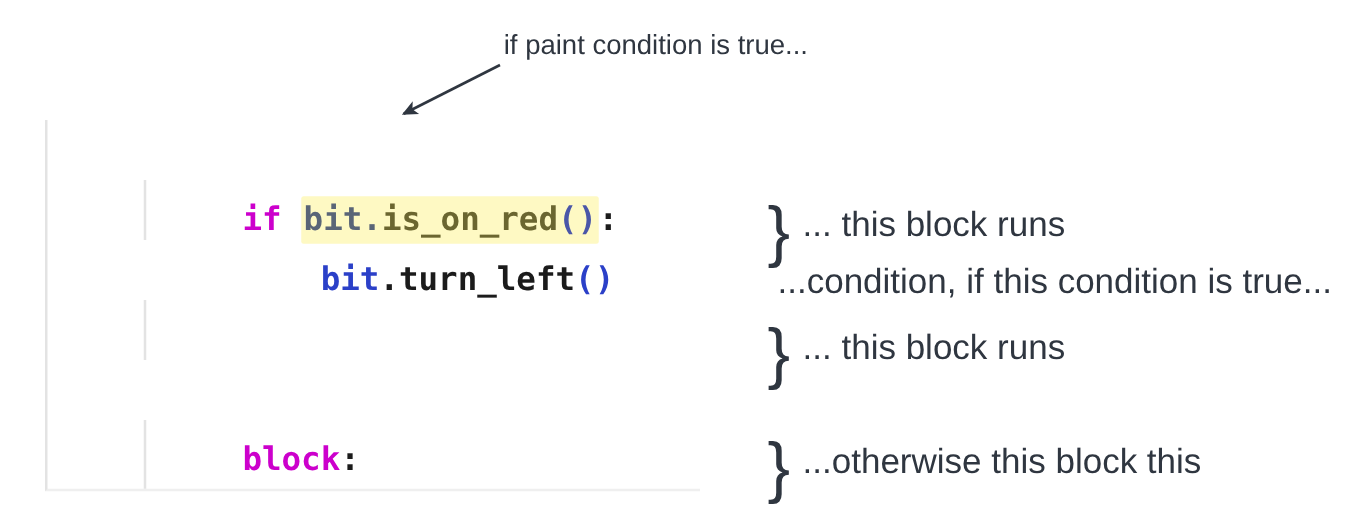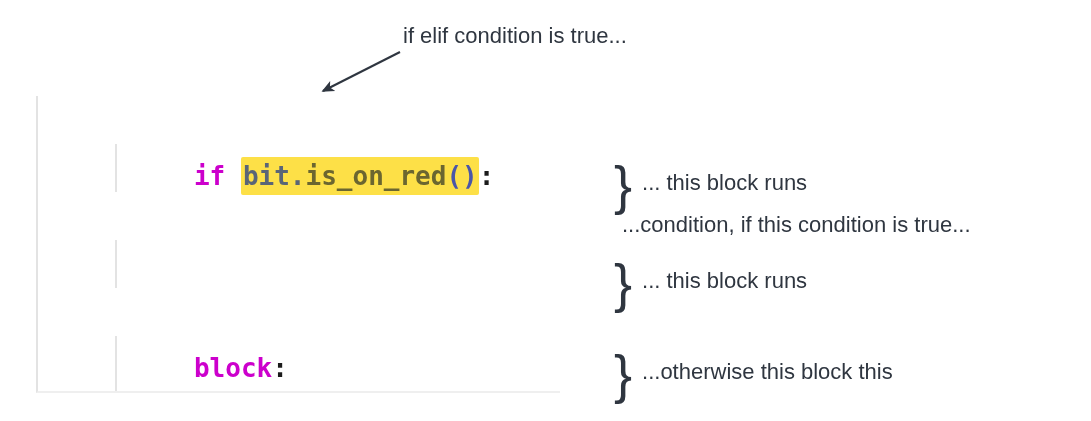--- a/index.html
+++ b/index.html
@@ -69,21 +69,21 @@
   .code-line .pad {
     color: transparent;
   }
   .tok-kw  { color: #cc00cc; }
   .tok-var { color: #2b40c8; }
   .tok-fn  { color: #1b1b1b; }
   .tok-paren { color: #2b40c8; }
   .tok-str { color: #a83232; }
   .tok-punc { color: #1b1b1b; }
   .hl {
-    background: #fde047;
+    background: #fef9c3;
     border-radius: 2px;
     padding: 4px 1px 4px 2px;
   }
   .hl .tok-var   { color: #5a6577; }
   .hl .tok-fn    { color: #6b6630; }
   .hl .tok-punc  { color: #5a6577; }
   .hl .tok-paren { color: #4a56a8; }
 
   
   .anno {
@@ -95,55 +95,58 @@
   .anno .brace {
     font-family: "Liberation Sans", sans-serif;
     font-size: 54px;
     font-weight: 400;
     line-height: 1;
     vertical-align: -14px;
     margin-right: 10px;
     color: #2f3640;
   }
   .anno .anno-text {
-    font-size: 22px;
+    font-size: 28px;
     line-height: 28px;
     color: #2f3640;
   }
   .anno-nobrace {
     font-size: 22px;
     line-height: 28px;
   }
 </style>
 </head>
 <body>
 
 <div id="stage">
 
-  <div class="callout-top">if elif condition is true...</div>
+  <div class="callout-top">if paint condition is true...</div>
 
   <svg class="arrow-layer" viewBox="0 0 1091 421" xmlns="http://www.w3.org/2000/svg">
     <defs>
       <marker id="arrowhead" markerWidth="7" markerHeight="7" refX="5.4" refY="3.1" orient="auto" markerUnits="strokeWidth">
         <path d="M6.2,3.1 L0.2,0.4 L1.7,3.1 L0.2,5.8 Z" fill="#2f3640"></path>
       </marker>
     </defs>
     <line x1="400" y1="52" x2="323" y2="91" stroke="#2f3640" stroke-width="2.1" marker-end="url(#arrowhead)"></line>
   </svg>
 
   <div class="code-block">
 
     <div class="indent-guide" style="top:48px;height:48px;"></div>
     <div class="indent-guide" style="top:144px;height:48px;"></div>
     <div class="indent-guide" style="top:240px;height:55px;"></div>
 
     <div class="code-line" style="top:8px; left:62px;">
       <span class="tok-kw">if</span><span class="pad"> </span><span class="hl"><span class="tok-var">bit</span><span class="tok-punc">.</span><span class="tok-fn">is_on_red</span><span class="tok-paren">()</span></span><span class="tok-punc">:</span>
     </div>
 
+    <div class="code-line" style="top:56px; left:62px;">
+      <span class="pad">    </span><span class="tok-var">bit</span><span class="tok-punc">.</span><span class="tok-fn">turn_left</span><span class="tok-paren">()</span>
+    </div>
 
 
 
     <div class="code-line" style="top:200px; left:62px;">
       <span class="tok-kw">block</span><span class="tok-punc">:</span>
     </div>
 
   </div>
 
   <div class="anno" style="left:614px; top:158px;">

